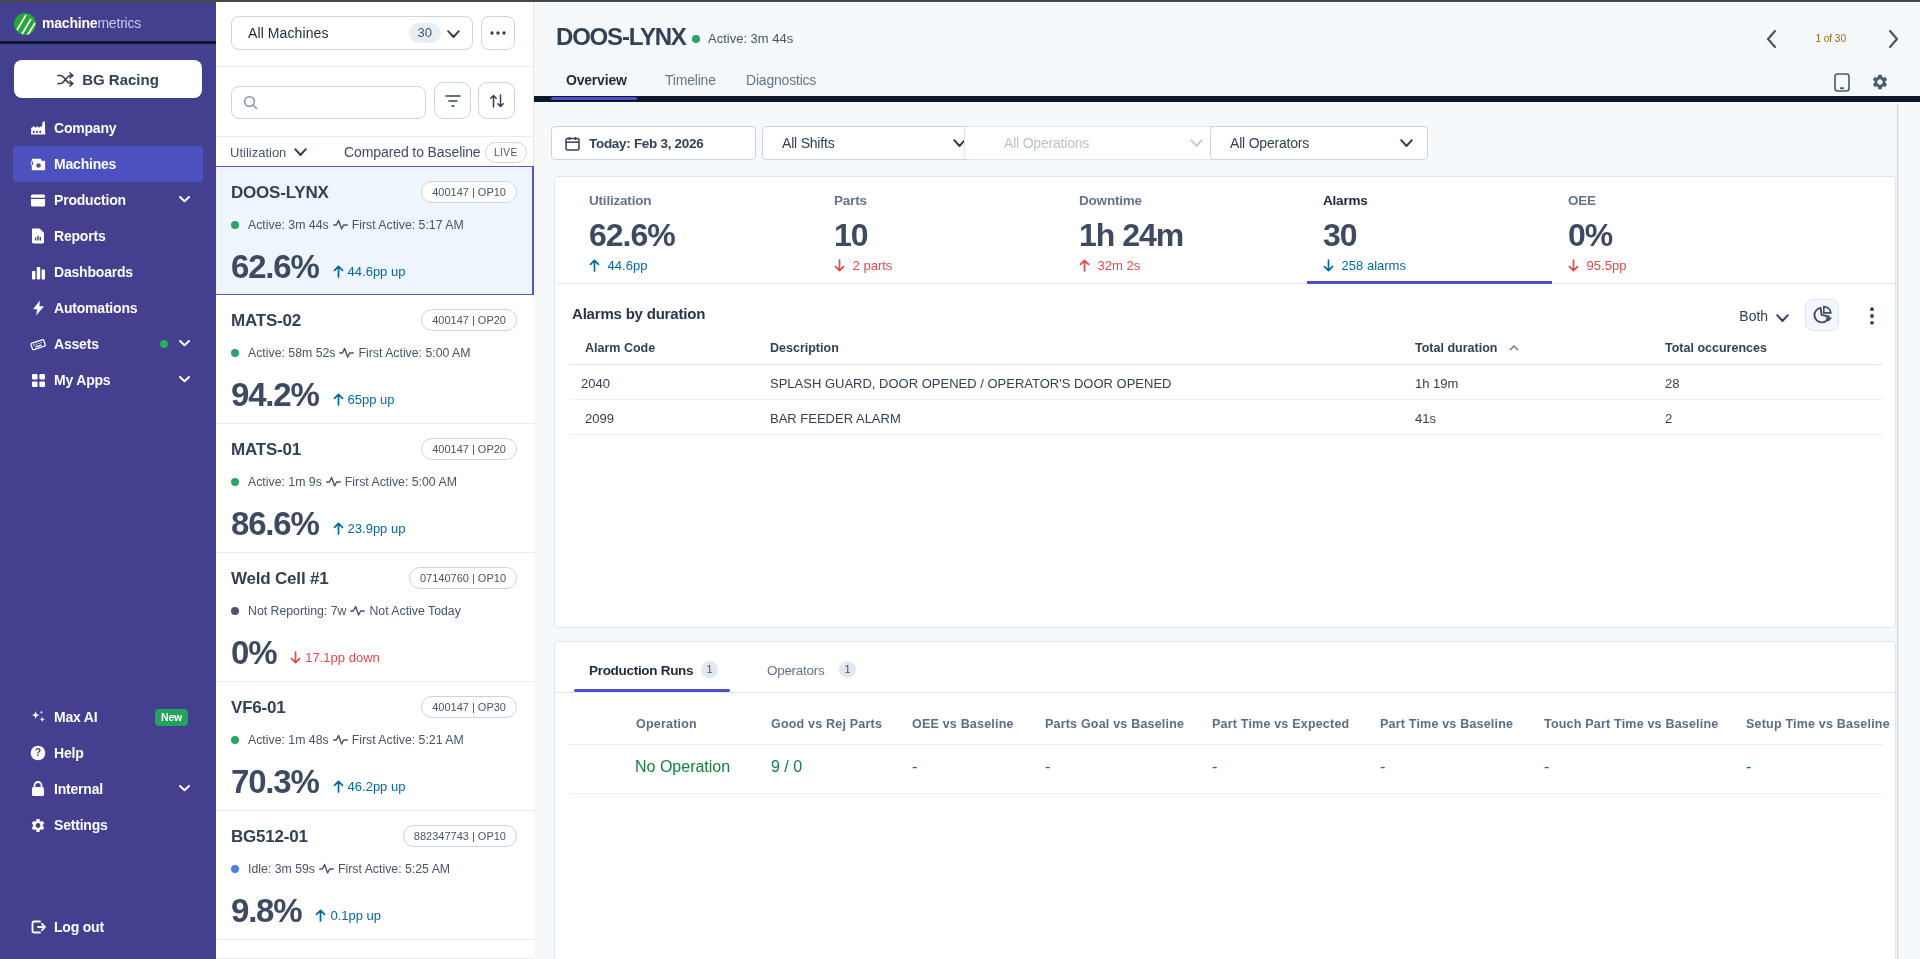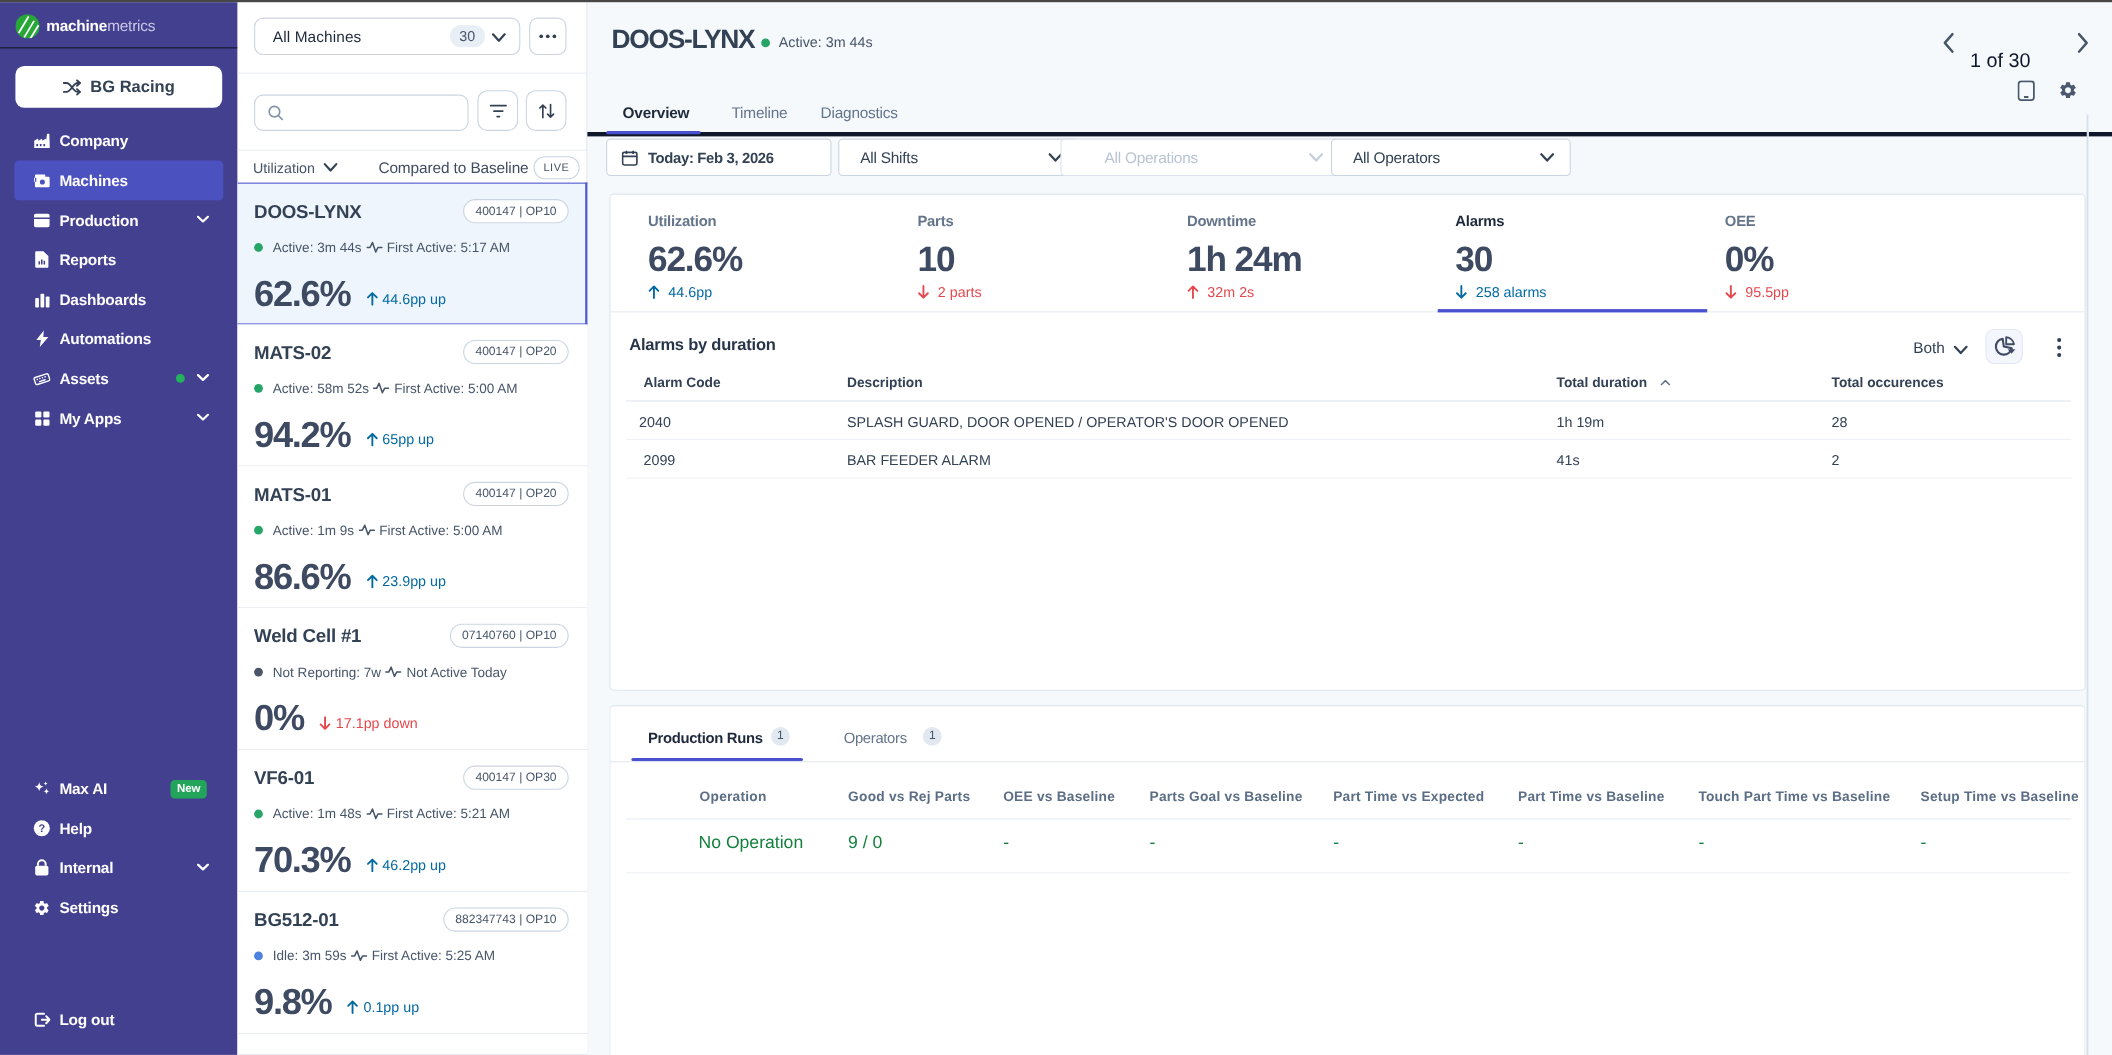--- a/index.html
+++ b/index.html
@@ -2,21 +2,21 @@
 <html><head>
 <meta charset="utf-8">
 <style>
 * { margin:0; padding:0; box-sizing:border-box; }
 html,body { width:1920px; height:959px; overflow:hidden; }
 body { font-family:"Liberation Sans", sans-serif; background:#f5f9fc; position:relative; }
 .topline { position:absolute; top:0; left:0; width:1920px; height:2px; background:#474747; z-index:50; }
 
 
 .sidebar { position:absolute; top:2px; left:0; width:216px; height:957px; background:#444090; color:#fff; }
-.sb-head { position:absolute; top:0; left:0; width:216px; height:42px; border-bottom:1px solid #0f172a; }
+.sb-head { position:absolute; top:0; left:0; width:216px; height:42px; border-bottom:3px solid #0f172a; }
 .logo-circ { position:absolute; left:14px; top:11px; }
 .logo-text { position:absolute; left:42px; top:14px; font-size:14px; font-weight:700; color:#fff; letter-spacing:-0.2px; }
 .logo-text span { font-weight:400; color:#c9c7e8; }
 .sb-org { position:absolute; top:58px; left:14px; width:188px; height:38px; background:#fff; border-radius:8px; color:#334155; font-size:15px; font-weight:700; display:flex; align-items:center; justify-content:center; gap:8px; }
 .nav { position:absolute; top:108px; left:0; width:216px; }
 .nav-item { position:relative; height:36px; display:flex; align-items:center; padding-left:30px; font-size:14px; font-weight:700; letter-spacing:-0.2px; color:#fdfdff; }
 .nav-item .ic { width:16px; height:17px; margin-right:8px; flex:none; display:flex; align-items:center; justify-content:center; }
 .nav-item.active { background:#4c51c0; border-radius:4px; margin:0 13px; padding-left:17px; }
 .nav-chev { position:absolute; right:26px; top:50%; margin-top:-4px; }
 .nav-dot { position:absolute; right:48px; top:50%; margin-top:-4px; width:8px; height:8px; border-radius:50%; background:#24b35b; }
@@ -50,22 +50,22 @@
 .mc-pct { font-size:33px; font-weight:700; color:#3d4a61; letter-spacing:-1.2px; line-height:34px; }
 .mc-chg { font-size:13px; margin-left:14px; padding-bottom:5px; white-space:nowrap; }
 .green { color:#0369a1; }
 .red { color:#e5484d; }
 
 
 .main { position:absolute; top:2px; left:534px; width:1386px; height:957px; }
 .m-title { position:absolute; left:22px; top:21px; font-size:24px; font-weight:700; color:#334155; letter-spacing:-1.2px; }
 .m-status { position:absolute; left:158px; top:29px; font-size:13px; color:#475569; display:flex; align-items:center; }
 .pag { position:absolute; top:27px; right:0; width:160px; }
-.pag-txt { position:absolute; right:74px; top:16px; font-size:18px; color:#0f172a; }
-.tabs { position:absolute; left:0; top:86px; width:1386px; height:36px; border-bottom:4px solid #0f172a; }
+.pag-txt { position:absolute; right:74px; top:4px; font-size:10px; color:#a16207; }
+.tabs { position:absolute; left:0; top:64px; width:1386px; height:36px; border-bottom:6px solid #0f172a; }
 .tab { position:absolute; top:6px; font-size:14px; letter-spacing:-0.2px; color:#64748b; }
 .tab.on { color:#1e293b; font-weight:700; }
 .tab-under { position:absolute; left:17px; top:31px; width:86px; height:3px; background:#4a51cf; border-radius:2px; }
 .hicons { position:absolute; right:31px; top:71px; display:flex; gap:21px; color:#4a596e; }
 
 .fctrl { position:absolute; top:124px; height:34px; background:#fff; border:1px solid #cbd5e1; border-radius:4px; font-size:14px; letter-spacing:-0.2px; color:#334155; display:flex; align-items:center; }
 .fctrl.dis { border-color:#dde4ed; color:#b9c4d3; }
 .chev-r { position:absolute; right:14px; top:50%; margin-top:-4px; }
 
 .card1 { position:absolute; left:20px; top:174px; width:1342px; height:452px; background:#fff; border:1px solid #dde6ee; border-radius:4px; }

